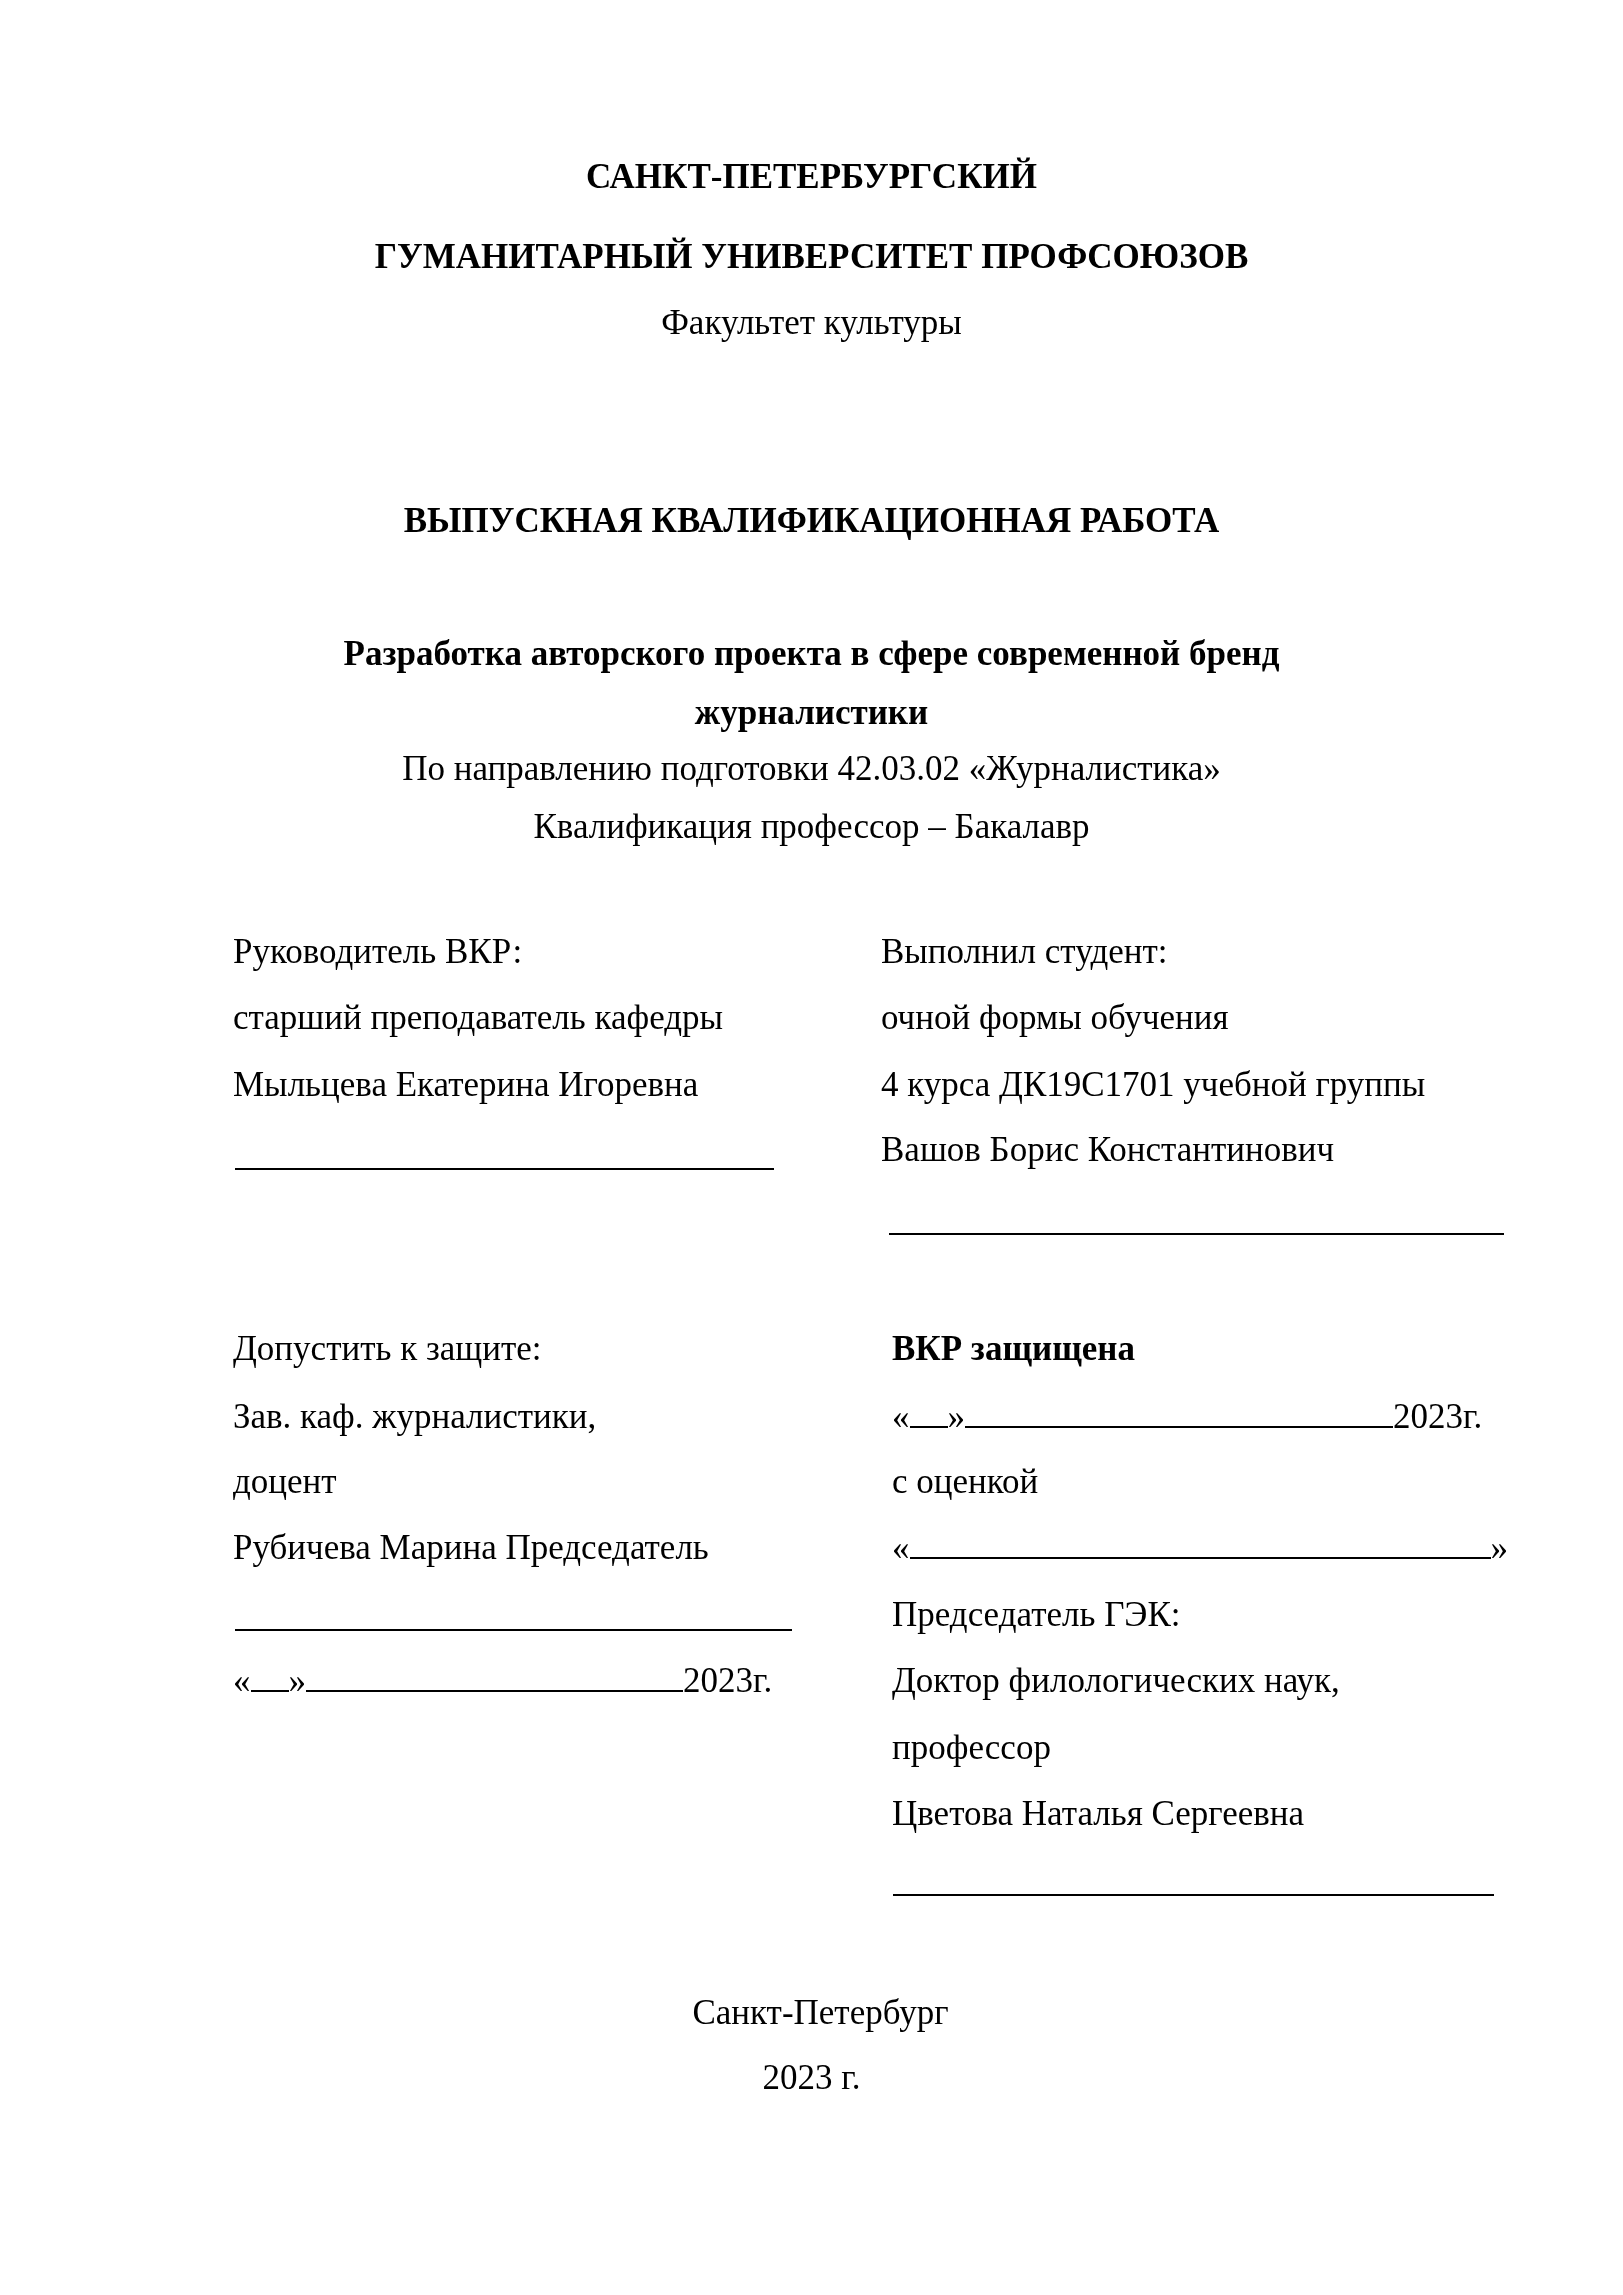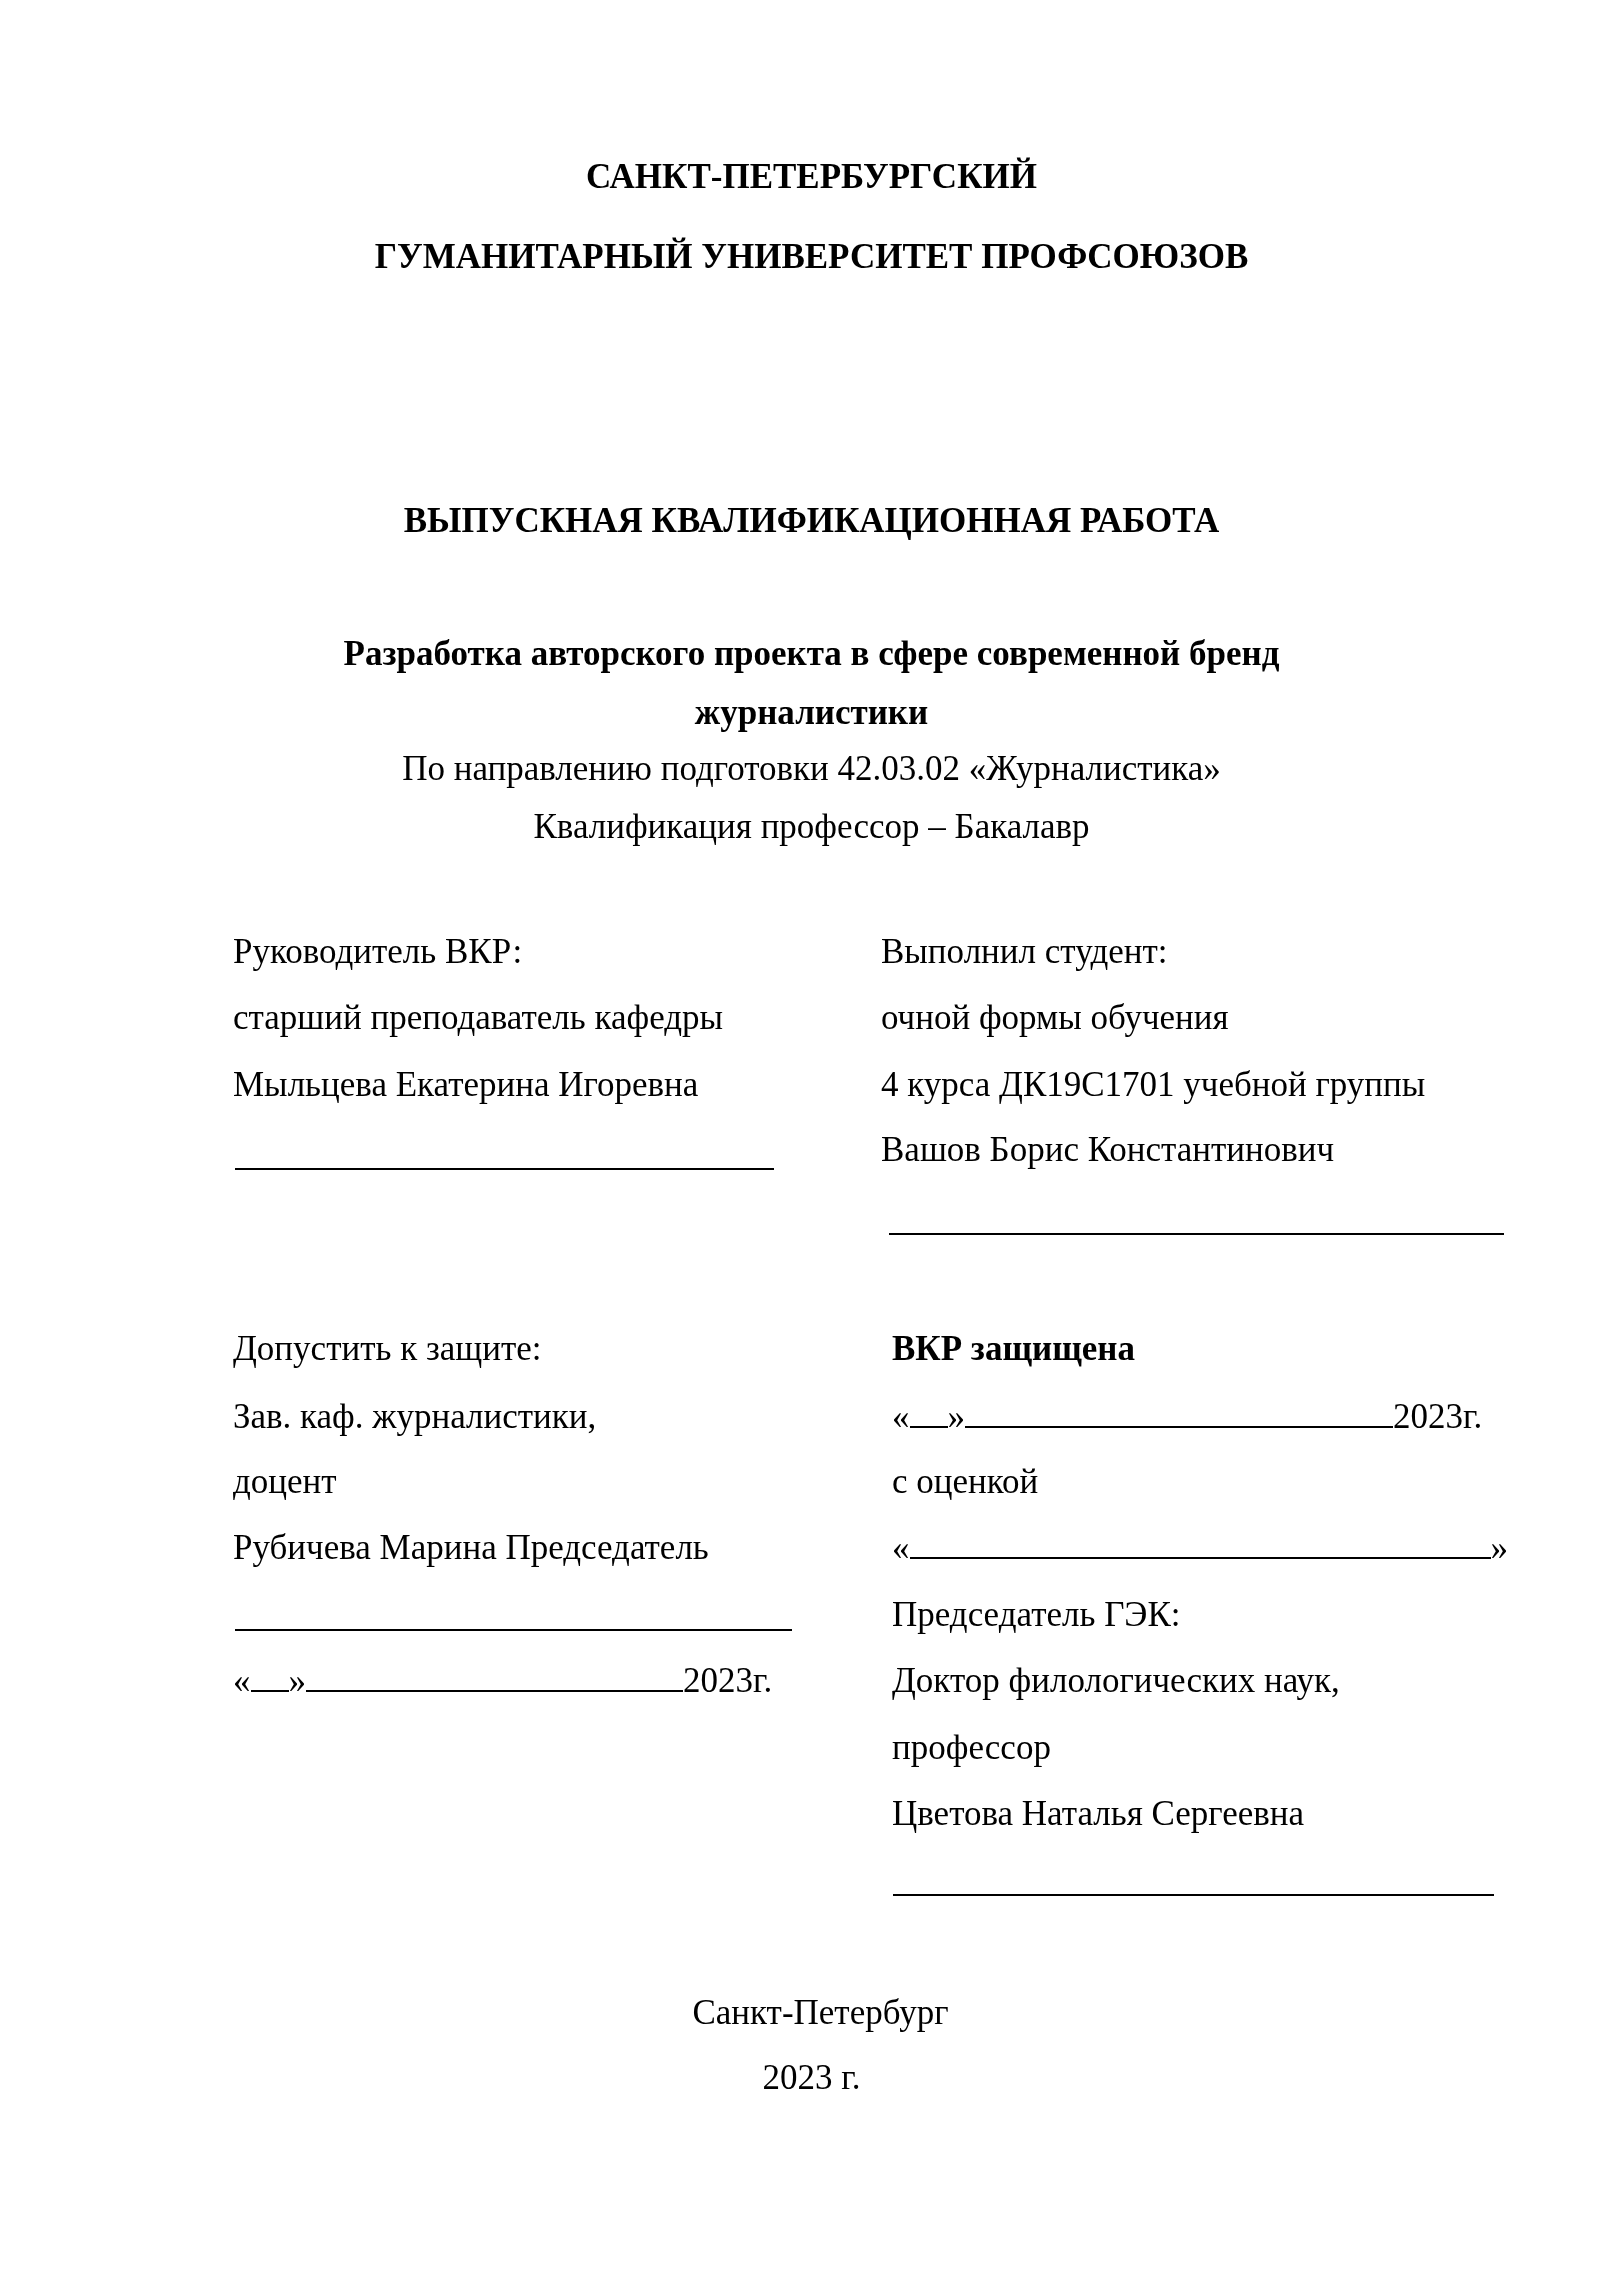--- a/index.html
+++ b/index.html
@@ -59,20 +59,21 @@
   }
   .datefield .blank-short { width: 38px; }
 </style>
 </head>
 <body>
 
 <div class="page">
 
   <div class="line center bold" style="top:177px;">САНКТ-ПЕТЕРБУРГСКИЙ</div>
   <div class="line center bold" style="top:257px;">ГУМАНИТАРНЫЙ УНИВЕРСИТЕТ ПРОФСОЮЗОВ</div>
+  <div class="line center" style="top:323px;">Факультет культуры</div>
 
   <div class="line center bold" style="top:521px;">ВЫПУСКНАЯ КВАЛИФИКАЦИОННАЯ РАБОТА</div>
 
   <div class="line center bold" style="top:654px;">Разработка авторского проекта в сфере современной бренд</div>
   <div class="line center bold" style="top:713px;">журналистики</div>
   <div class="line center" style="top:769px;">По направлению подготовки 42.03.02 «Журналистика»</div>
   <div class="line center" style="top:827px;">Квалификация профессор – Бакалавр</div>
 
   <div>
     <div class="line left-col" style="top:952px;">Руководитель ВКР:</div>

